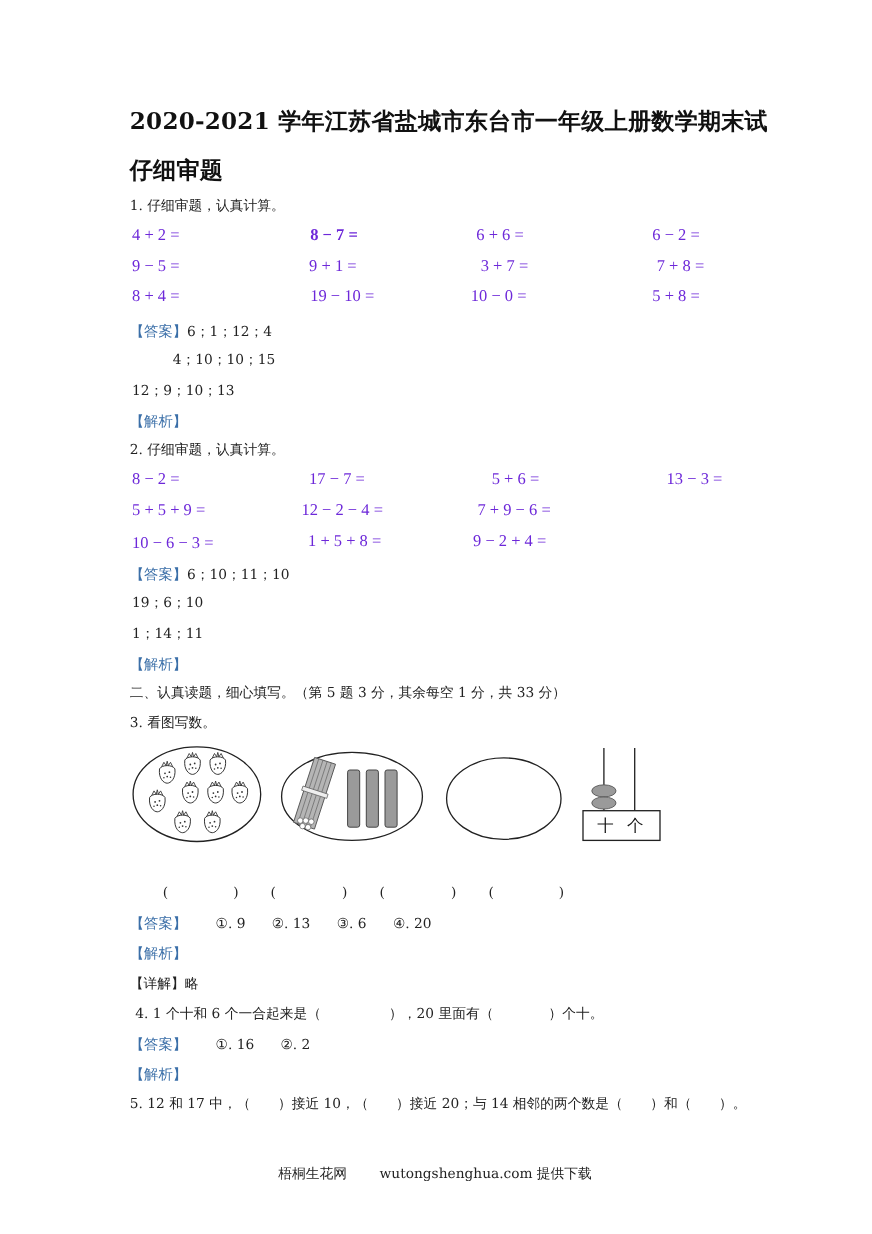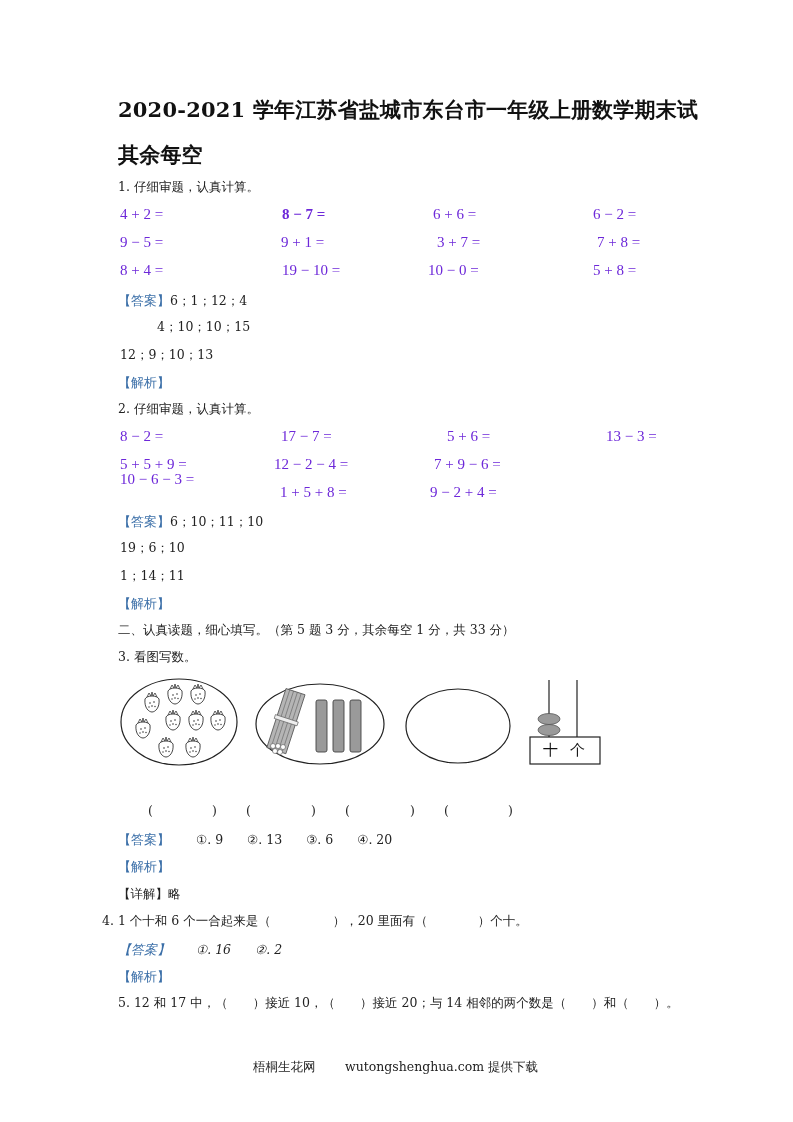--- a/index.html
+++ b/index.html
@@ -10,21 +10,21 @@
   .txt { font-size: 12.5px; color: #222; }
   .eq { font-family: "Liberation Serif", "DejaVu Serif", serif; font-size: 15px; color: #6d28d9; }
   .ans-label { color: #3b6fa8; font-size: 13px; }
   .footer { font-size: 12.5px; color: #222; }
   svg { position: absolute; }
 </style>
 </head>
 <body>
 
 <div class="abs title" style="left:118px; top:96px;">2020-2021 学年江苏省盐城市东台市一年级上册数学期末试</div>
-<div class="abs title" style="left:118px; top:141px;">其余每空</div>
+<div class="abs title" style="left:118px; top:141px;">仔细审题</div>
 
 <div class="abs txt" style="left:118px; top:179px;">1. 仔细审题，认真计算。</div>
 <div>
   <div class="abs eq" style="left:120px; top:206px;">4 + 2 =</div>
   <div class="abs eq" style="left:282px; top:206px;font-weight:bold;">8 − 7 =</div>
   <div class="abs eq" style="left:433px; top:206px;">6 + 6 =</div>
   <div class="abs eq" style="left:593px; top:206px;">6 − 2 =</div>
 
   <div class="abs eq" style="left:120px; top:234px;">9 − 5 =</div>
   <div class="abs eq" style="left:281px; top:234px;">9 + 1 =</div>
@@ -47,21 +47,21 @@
 <div>
   <div class="abs eq" style="left:120px; top:428px;">8 − 2 =</div>
   <div class="abs eq" style="left:281px; top:428px;">17 − 7 =</div>
   <div class="abs eq" style="left:447px; top:428px;">5 + 6 =</div>
   <div class="abs eq" style="left:606px; top:428px;">13 − 3 =</div>
 
   <div class="abs eq" style="left:120px; top:456px;">5 + 5 + 9 =</div>
   <div class="abs eq" style="left:274px; top:456px;">12 − 2 − 4 =</div>
   <div class="abs eq" style="left:434px; top:456px;">7 + 9 − 6 =</div>
 
-  <div class="abs eq" style="left:120px; top:471px;">10 − 6 − 3 =</div>
+  <div class="abs eq" style="left:120px; top:486px;">10 − 6 − 3 =</div>
   <div class="abs eq" style="left:280px; top:484px;">1 + 5 + 8 =</div>
   <div class="abs eq" style="left:430px; top:484px;">9 − 2 + 4 =</div>
 </div>
 <div class="abs txt" style="left:118px; top:513px;">
   <span class="ans-label">【答案】</span><span>6；10；11；10</span>
 </div>
 <div class="abs txt" style="left:120px; top:540px;">19；6；10</div>
 <div class="abs txt" style="left:120px; top:568px;">1；14；11</div>
 <div class="abs txt ans-label" style="left:118px; top:595px;">【解析】</div>
 
@@ -175,24 +175,24 @@
   <span style="margin-left:22px;">①. 9</span>
   <span style="margin-left:20px;">②. 13</span>
   <span style="margin-left:20px;">③. 6</span>
   <span style="margin-left:20px;">④. 20</span>
 </div>
 <div class="abs txt ans-label" style="left:118px; top:858px;">【解析】</div>
 <div class="abs txt" style="left:118px; top:886px;">
   <span>【详解】</span><span>略</span>
 </div>
 
-<div class="abs txt" style="left:102px; top:913px;">
+<div class="abs txt" style="left:123px; top:913px;">
   <span>4. 1 个十和 6 个一合起来是（</span><span style="display:inline-block; width:62px;"></span><span>），20 里面有（</span><span style="display:inline-block; width:50px;"></span><span>）个十。</span>
 </div>
-<div class="abs txt" style="left:118px; top:941px;font-style:italic;">
+<div class="abs txt" style="left:118px; top:941px;">
   <span class="ans-label">【答案】</span>
   <span style="margin-left:22px;">①. 16</span>
   <span style="margin-left:20px;">②. 2</span>
 </div>
 <div class="abs txt ans-label" style="left:118px; top:968px;">【解析】</div>
 
 <div class="abs txt" style="left:118px; top:995px;">5. 12 和 17 中，（　　）接近 10，（　　）接近 20；与 14 相邻的两个数是（　　）和（　　）。</div>
 
 <div class="abs footer" style="left:253px; top:1059px;">梧桐生花网</div>
 <div class="abs footer url" style="left:345px; top:1059px;">wutongshenghua.com</div>

